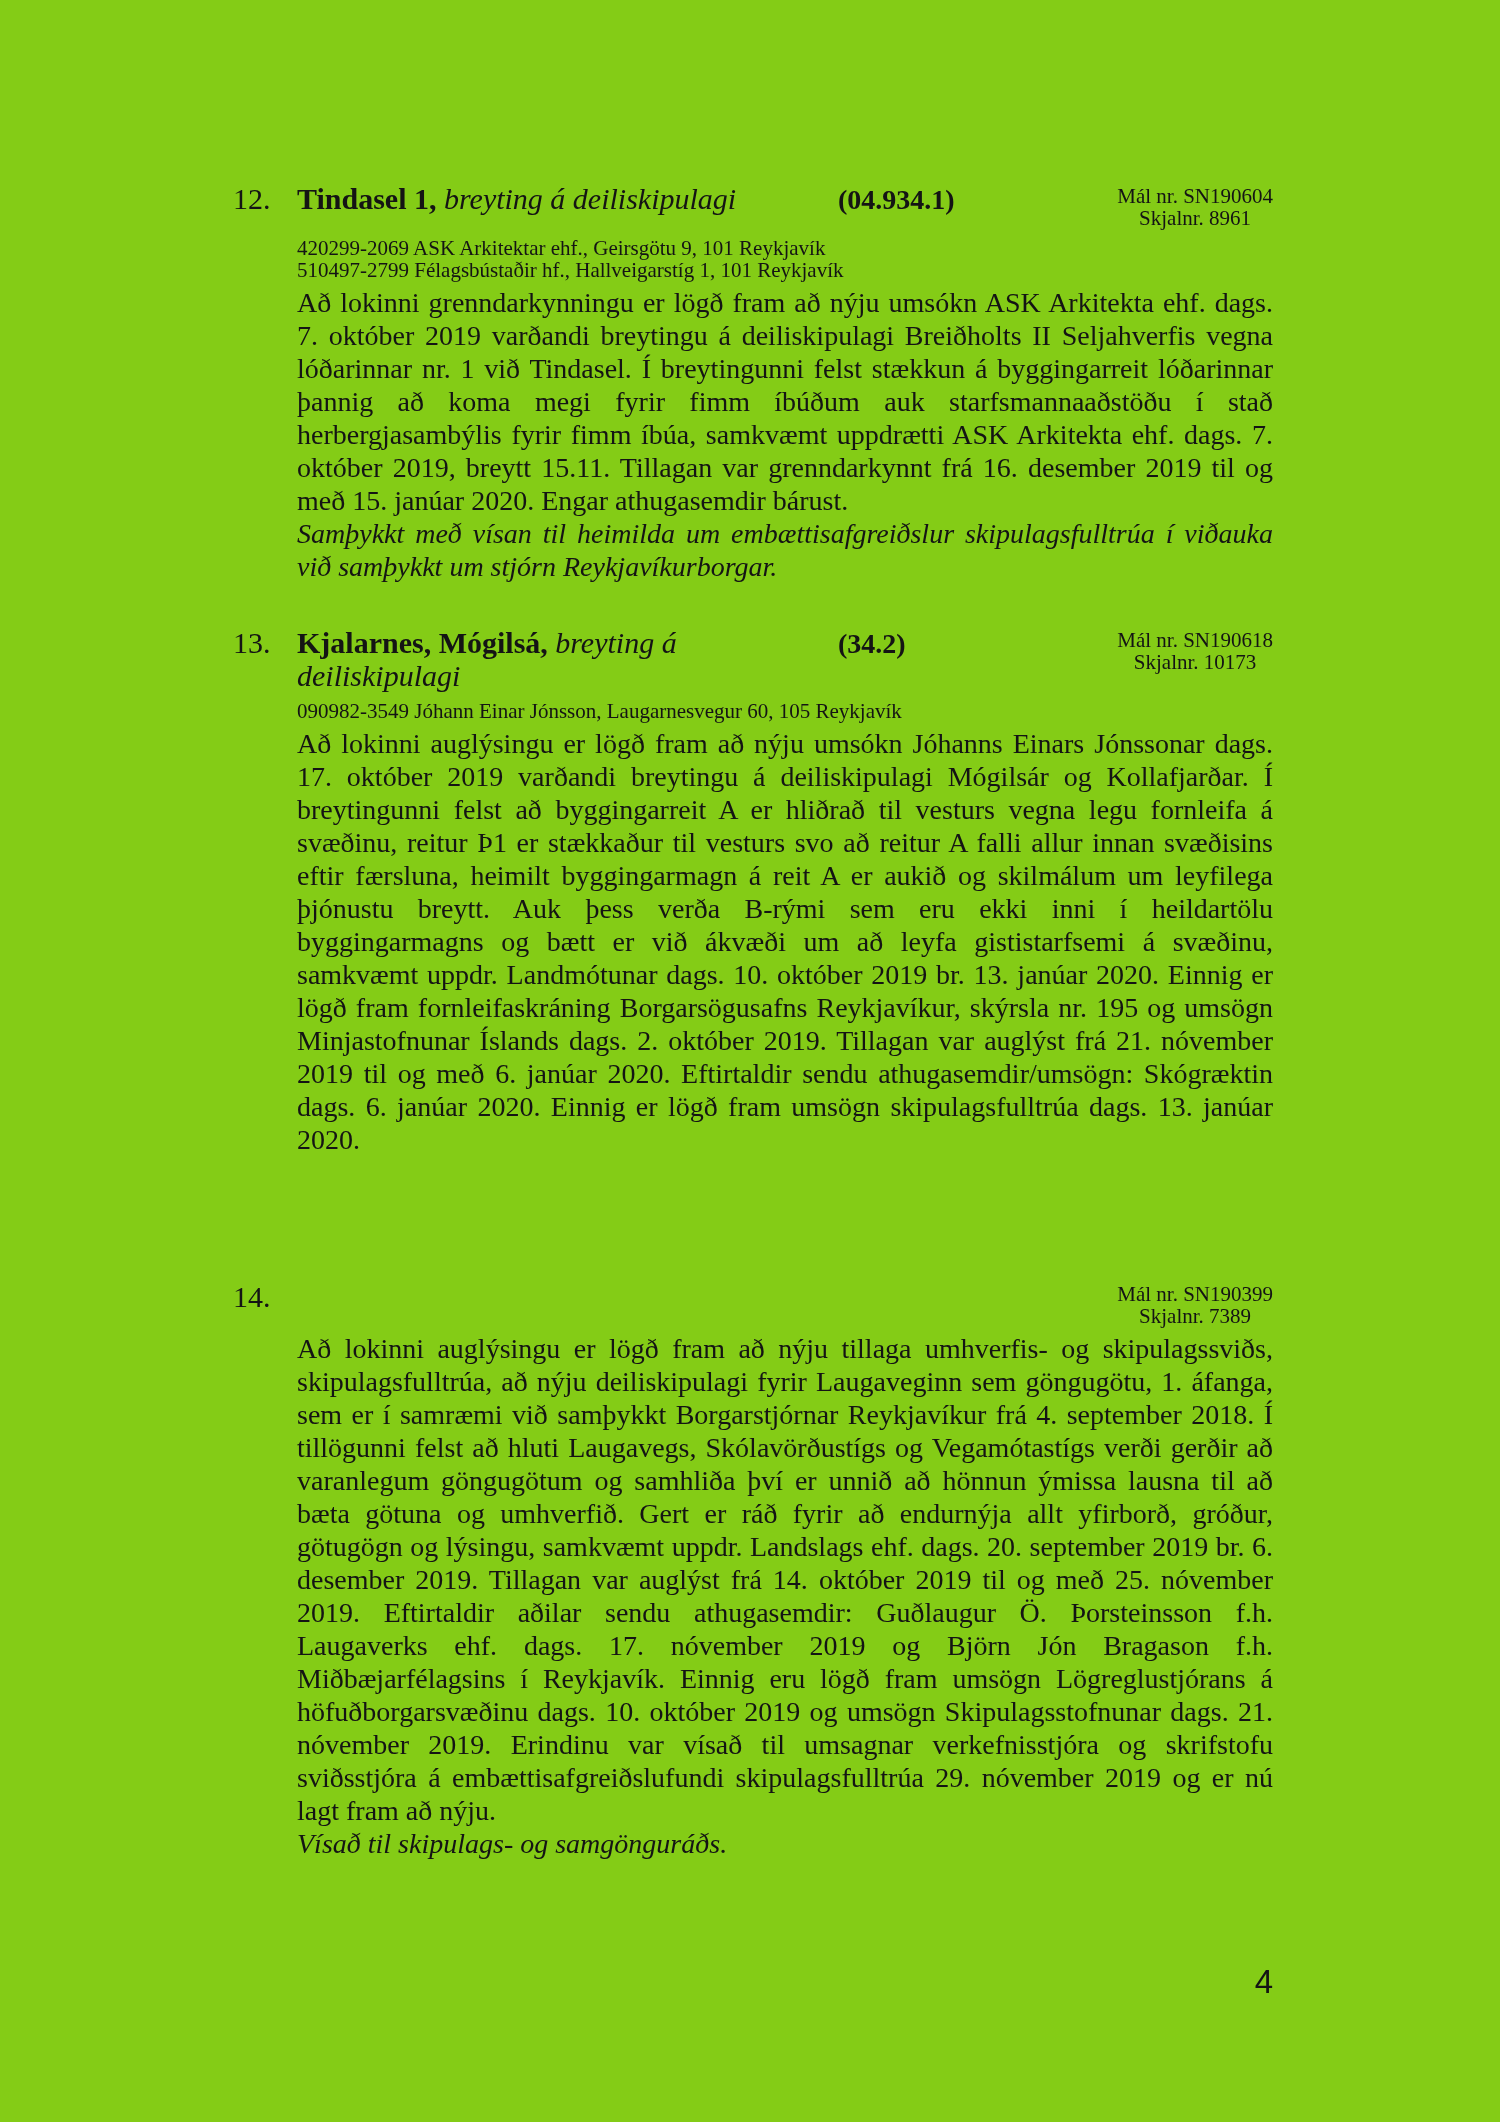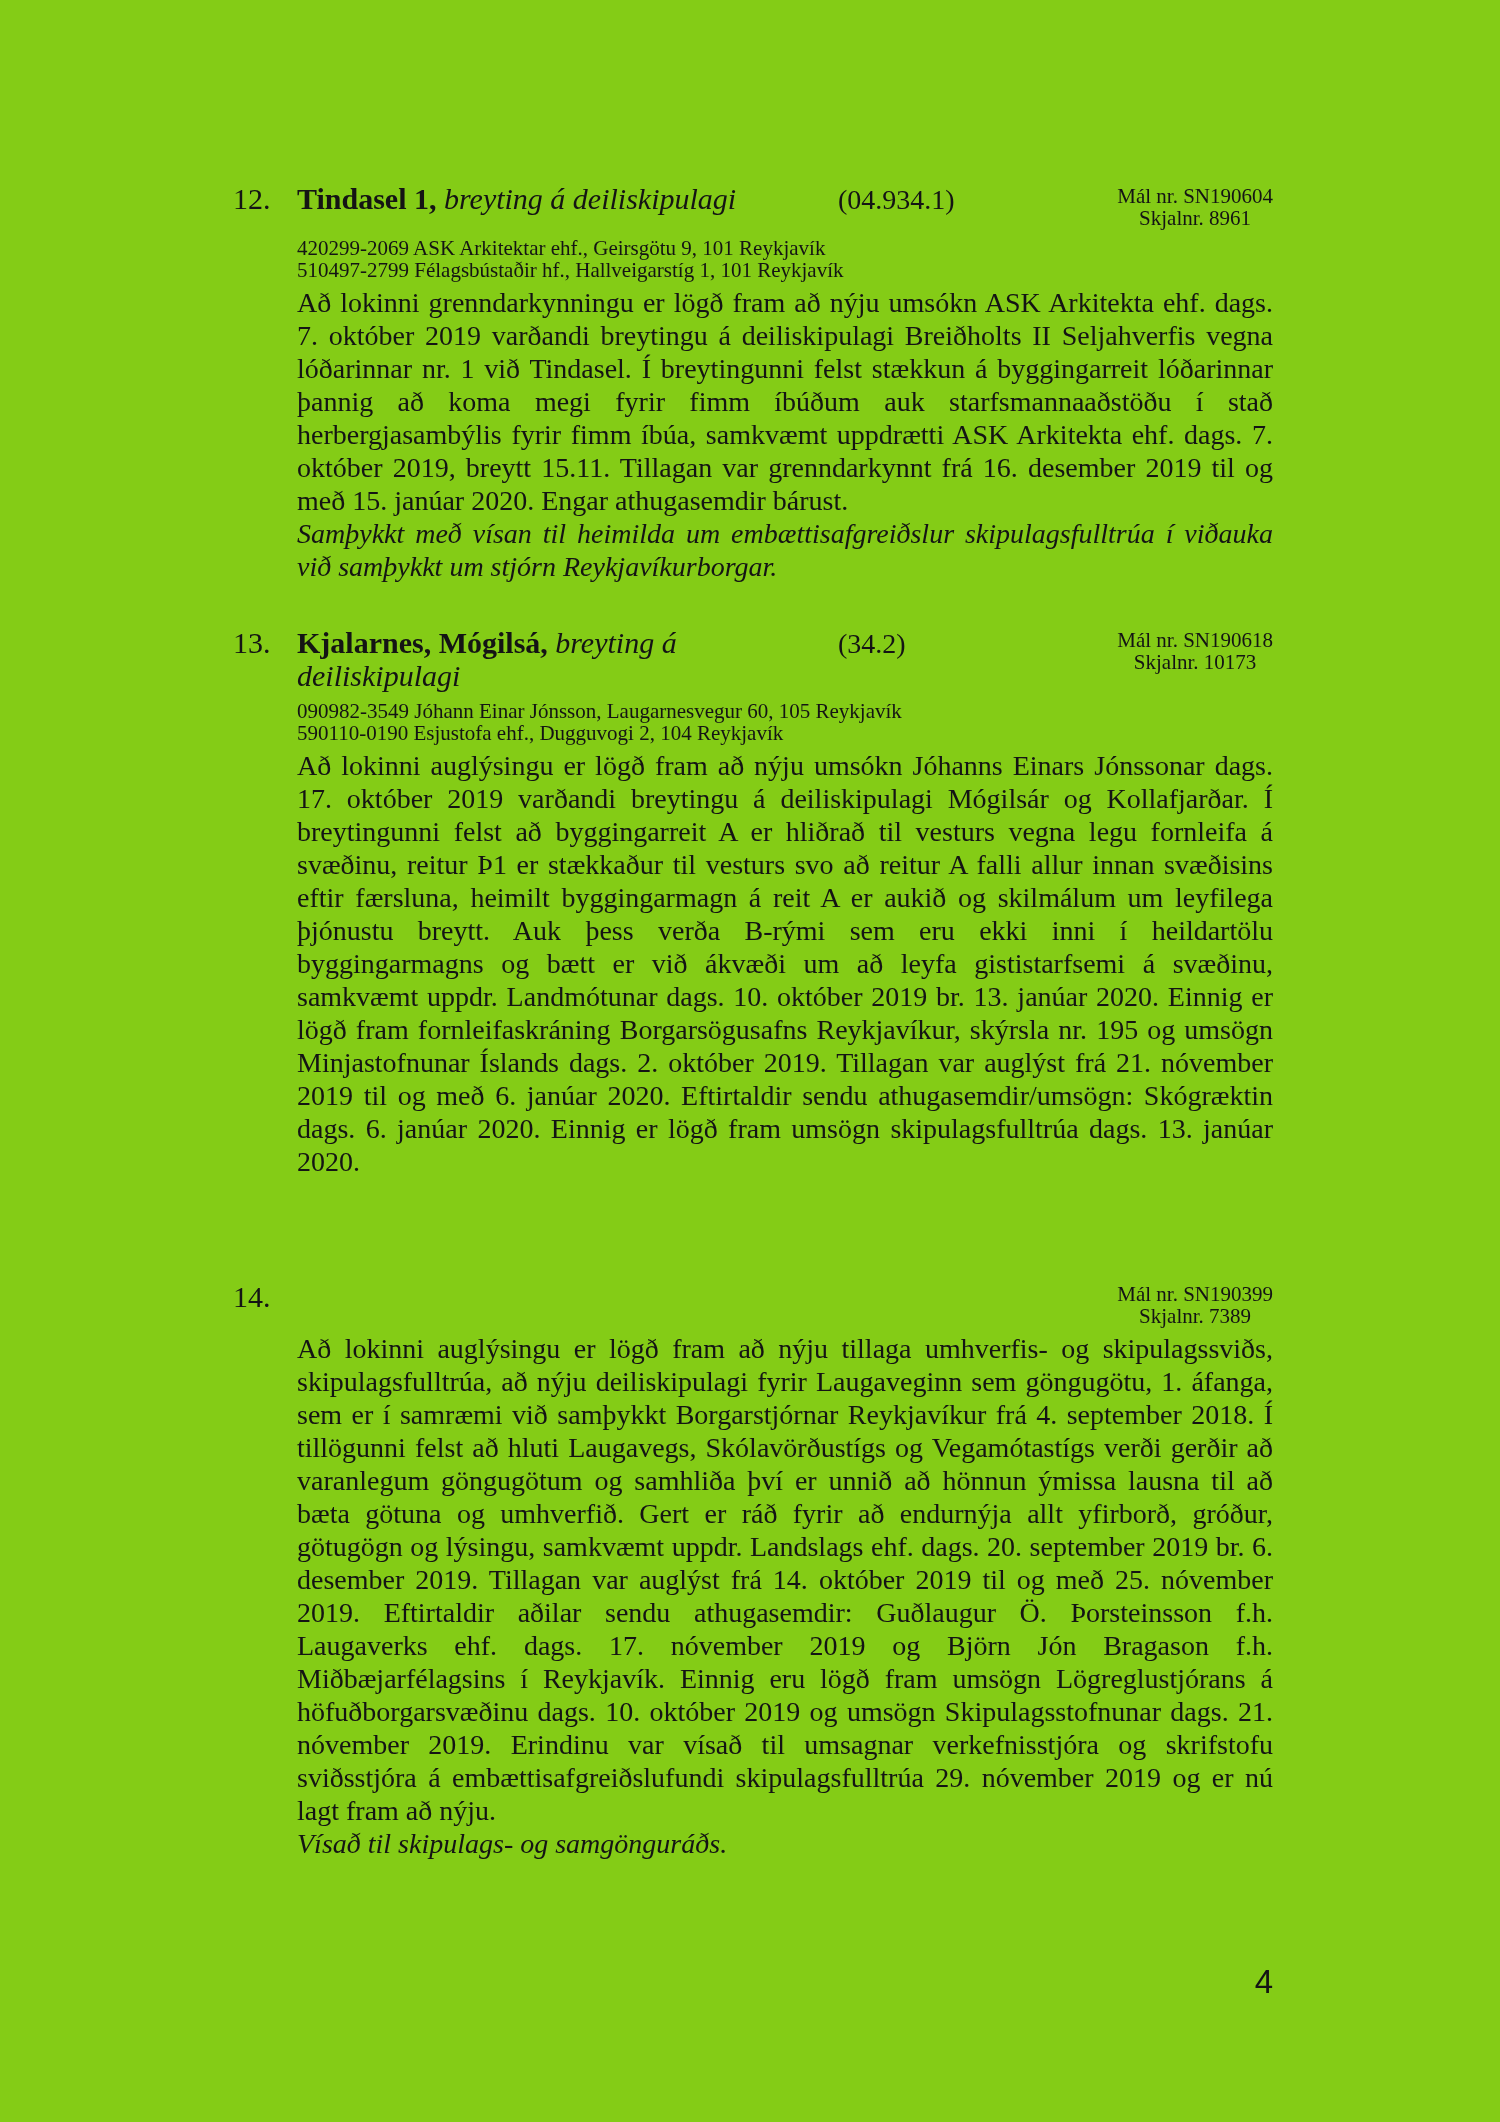--- a/index.html
+++ b/index.html
@@ -38,20 +38,21 @@
     line-height: 33px;
   }
   .title-bold { font-weight: bold; }
   .title-italic { font-style: italic; }
   .case-code {
     flex: 0 0 auto;
     font-size: 28px;
     line-height: 33px;
     padding-top: 1px;
     white-space: nowrap;
+    font-weight: bold;
   }
   .refs {
     margin-left: auto;
     text-align: center;
     font-size: 21px;
     line-height: 22px;
     padding-top: 3px;
     white-space: nowrap;
   }
   .item-content {
@@ -121,21 +122,20 @@
       </div>
       <div class="case-code">(34.2)</div>
       <div class="refs">
         <div>Mál nr. SN190618</div>
         <div>Skjalnr. 10173</div>
       </div>
     </div>
     <div class="item-content">
       <div class="addresses">
         <div>090982-3549 Jóhann Einar Jónsson, Laugarnesvegur 60, 105 Reykjavík</div>
-        <div>590110-0190 Esjustofa ehf., Dugguvogi 2, 104 Reykjavík</div>
       </div>
       <div class="item-body">Að lokinni auglýsingu er lögð fram að nýju umsókn Jóhanns Einars Jónssonar dags. 17. október 2019 varðandi breytingu á deiliskipulagi Mógilsár og Kollafjarðar. Í breytingunni felst að byggingarreit A er hliðrað til vesturs vegna legu fornleifa á svæðinu, reitur Þ1 er stækkaður til vesturs svo að reitur A falli allur innan svæðisins eftir færsluna, heimilt byggingarmagn á reit A er aukið og skilmálum um leyfilega þjónustu breytt. Auk þess verða B-rými sem eru ekki inni í heildartölu byggingarmagns og bætt er við ákvæði um að leyfa gististarfsemi á svæðinu, samkvæmt uppdr. Landmótunar dags. 10. október 2019 br. 13. janúar 2020. Einnig er lögð fram fornleifaskráning Borgarsögusafns Reykjavíkur, skýrsla nr. 195 og umsögn Minjastofnunar Íslands dags. 2. október 2019. Tillagan var auglýst frá 21. nóvember 2019 til og með 6. janúar 2020. Eftirtaldir sendu athugasemdir/umsögn: Skógræktin dags. 6. janúar 2020. Einnig er lögð fram umsögn skipulagsfulltrúa dags. 13. janúar 2020.</div>
     </div>
   </section>
 
   <section class="agenda-item" style="top:1280px;">
     <div class="item-head">
       <div class="item-num">14.</div>
       <div class="refs">
         <div>Mál nr. SN190399</div>

